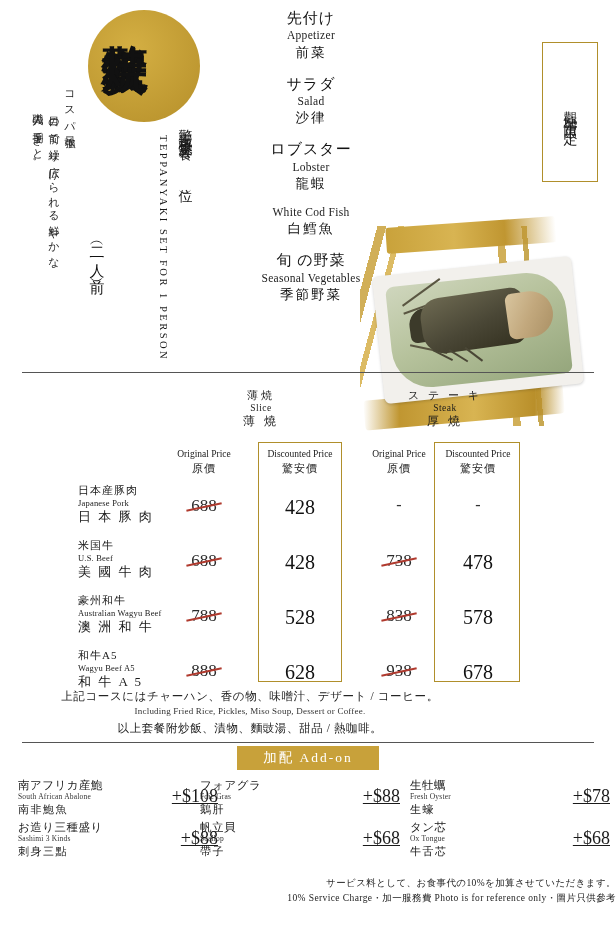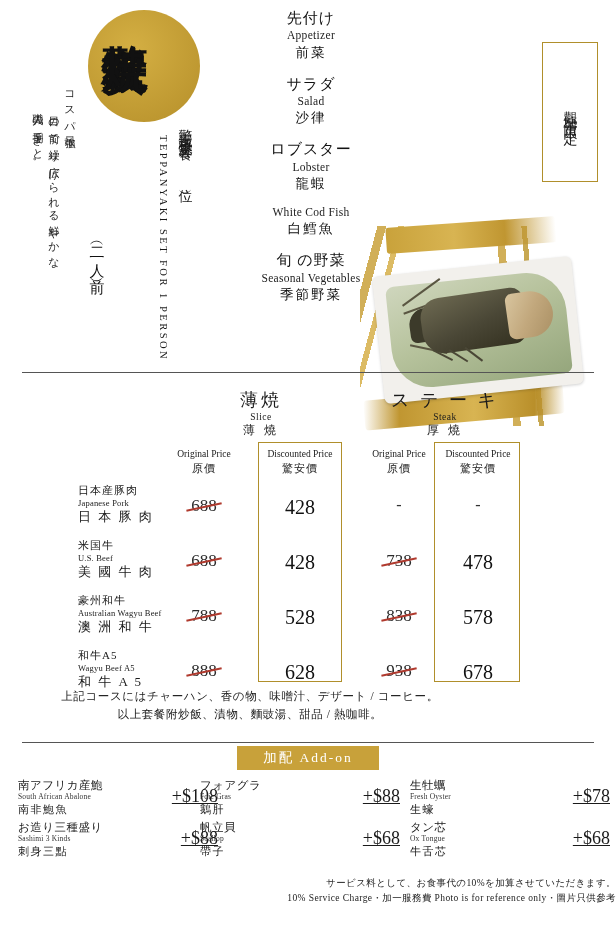--- a/index.html
+++ b/index.html
@@ -278,21 +278,21 @@
     position: absolute;
     left: 0;
     top: 380px;
     width: 616px;
   }
   .col-head {
     position: absolute;
     text-align: center;
     width: 120px;
   }
-  .col-head .jp { font-size: 18px; letter-spacing: 3px; }
+  .col-head .jp { font-size: 11px; letter-spacing: 3px; }
   .col-head .en { font-size: 9.5px; letter-spacing: .5px; }
   .col-head .zh { font-size: 12px; letter-spacing: 3px; }
   .ch-slice { left: 201px; top: 8px; }
   .ch-steak { left: 385px; top: 8px; }
 
   .sub-head {
     position: absolute;
     text-align: center;
     width: 88px;
     font-size: 9.5px;
@@ -587,20 +587,21 @@
       <div class="cell c2"><span class="disc">628</span></div>
       <div class="cell c3"><span class="orig struck">938</span></div>
       <div class="cell c4"><span class="disc">678</span></div>
     </div>
 
   </div>
 </div>
 
 <div class="notes">
   <div class="l1">上記コースにはチャーハン、香の物、味噌汁、デザート / コーヒー。</div>
+  <div class="l2">Including Fried Rice, Pickles, Miso Soup, Dessert or Coffee.</div>
   <div class="l3">以上套餐附炒飯、漬物、麵豉湯、甜品 / 熱咖啡。</div>
 </div>
 
 <div class="hr-full hr-2"></div>
 
 <div class="addon-head">
   <span class="addon-title">加配  Add-on</span>
 </div>
 
 <div class="addons">

